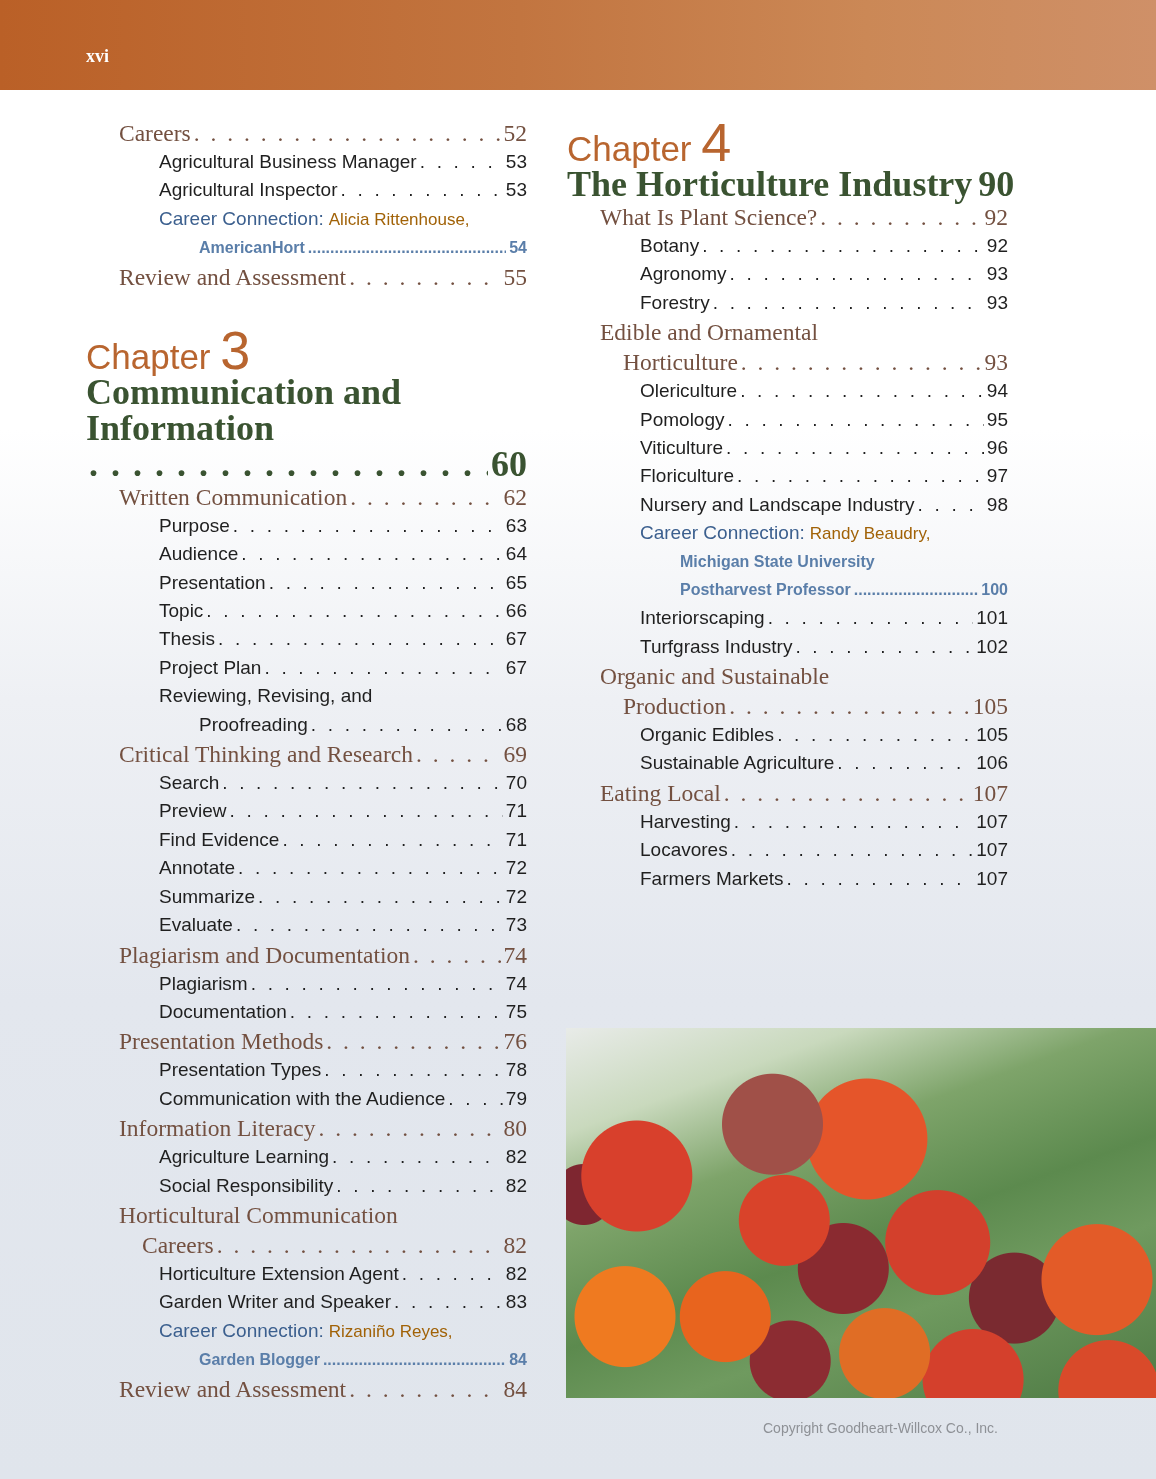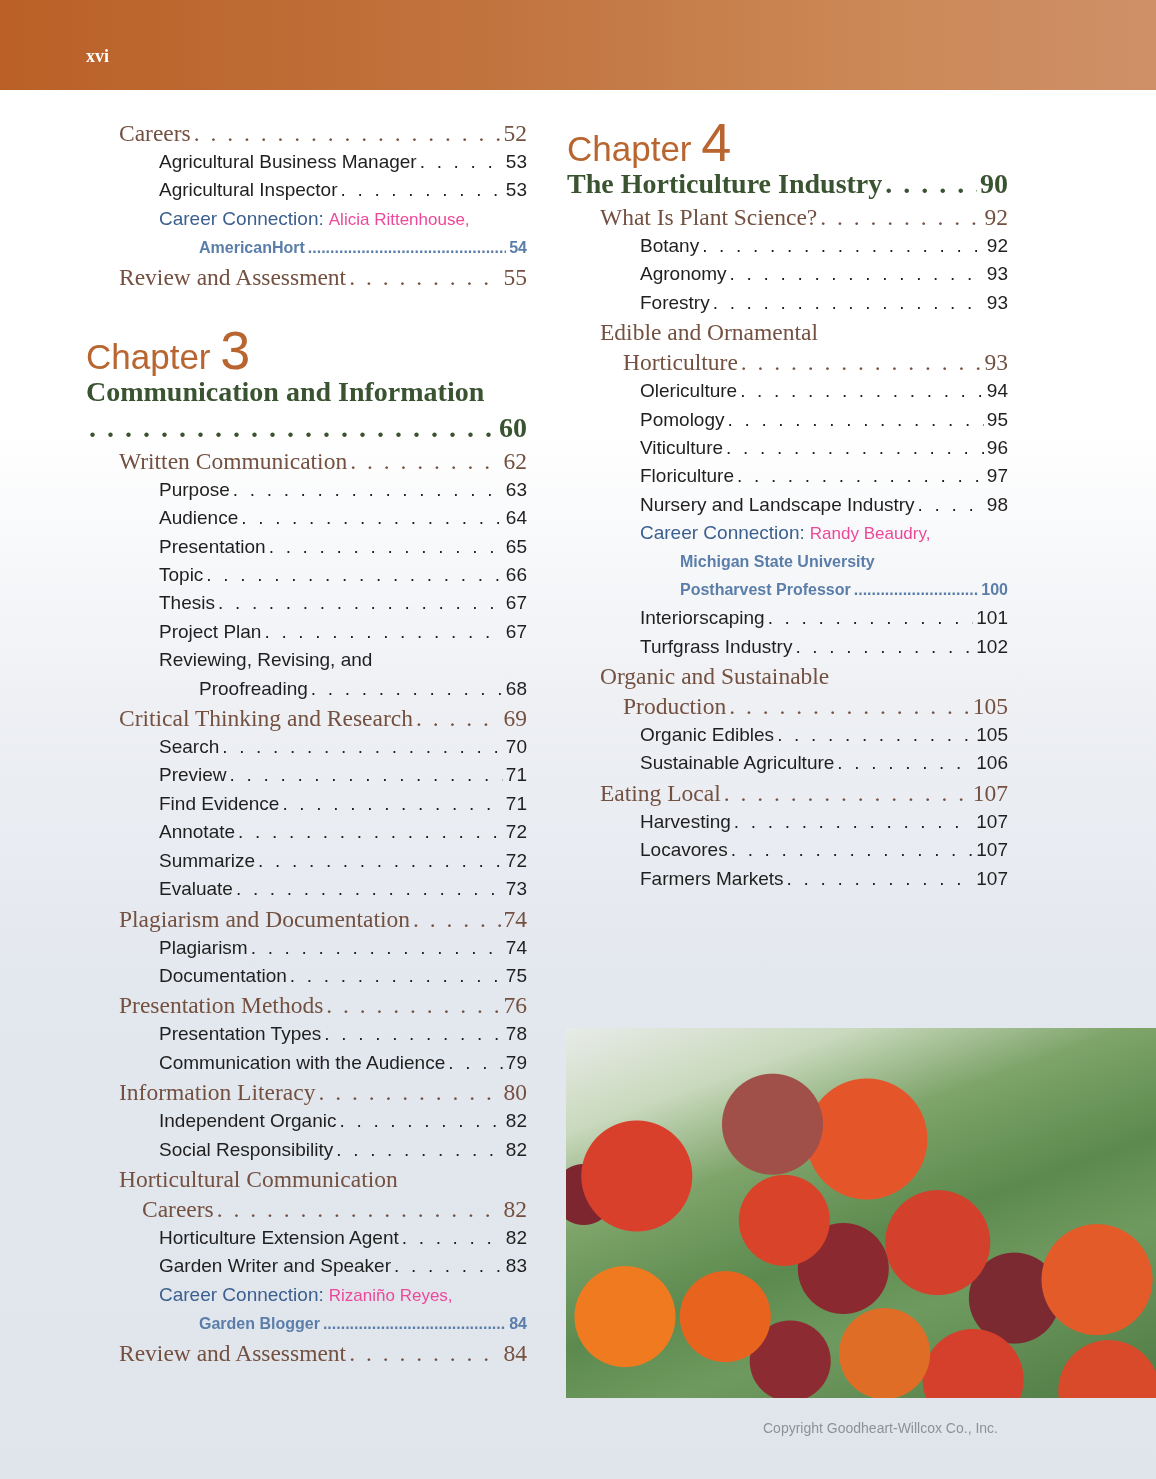--- a/index.html
+++ b/index.html
@@ -27,21 +27,21 @@
     letter-spacing: 0;
   }
   .row .pg { text-align: right; }
 
   .chapter-label {
     font-family: "Liberation Sans", sans-serif; font-size: 35px; color: #b8652f;
     line-height: 40px; height: 44px;
   }
   .chapter-label .num { font-size: 54px; }
   .chapter-title {
-    font-family: "Liberation Serif", serif; font-weight: bold; font-size: 28px; color: #3a5331;
+    font-family: "Liberation Serif", serif; font-weight: bold; font-size: 36px; color: #3a5331;
     line-height: 36px;
   }
   .chapter-title .leader::after { letter-spacing: 2px; }
 
   .section {
     font-family: "Liberation Serif", serif; font-size: 23.5px; color: #735040;
     line-height: 30px; padding-left: 33px;
   }
   .section .cont { padding-left: 23px; }
   .section .leader::after { letter-spacing: 2.5px; }
@@ -49,21 +49,21 @@
   .topic {
     font-size: 19px; color: #1f1f1f; line-height: 28.4px; padding-left: 73px;
   }
   .topic .cont { padding-left: 40px; }
   .topic .leader::after { letter-spacing: 3.2px; }
 
   .career {
     color: #3f6a9a; line-height: 28px; padding-left: 73px; font-size: 18px;
   }
   .career .lead-label { font-size: 19px; color: #3b5f8e; }
-  .career .name { font-size: 17px; color: #ec4899; }
+  .career .name { font-size: 17px; color: #a16207; }
   .career .cont { padding-left: 40px; font-size: 16px; color: #5a7ea9; font-weight: bold; }
   .career .leader::after {
     content: "..................................................................................................";
     letter-spacing: 0;
   }
 
   .gap-chapter { height: 38px; }
 
   .photo {
     position: absolute; left: 566px; top: 1028px; width: 590px; height: 370px; overflow: hidden;
@@ -251,21 +251,21 @@
       <span class="leader"></span>
       <span class="pg">79</span>
     </div>
 
   <div class="row section">
     <span>Information Literacy</span>
       <span class="leader"></span>
       <span class="pg">80</span>
   </div>
   <div class="row topic">
-      <span>Independent Organic</span>
+      <span>Agriculture Learning</span>
       <span class="leader"></span>
       <span class="pg">82</span>
     </div>
   <div class="row topic">
       <span>Social Responsibility</span>
       <span class="leader"></span>
       <span class="pg">82</span>
     </div>
 
   <div class="section">

